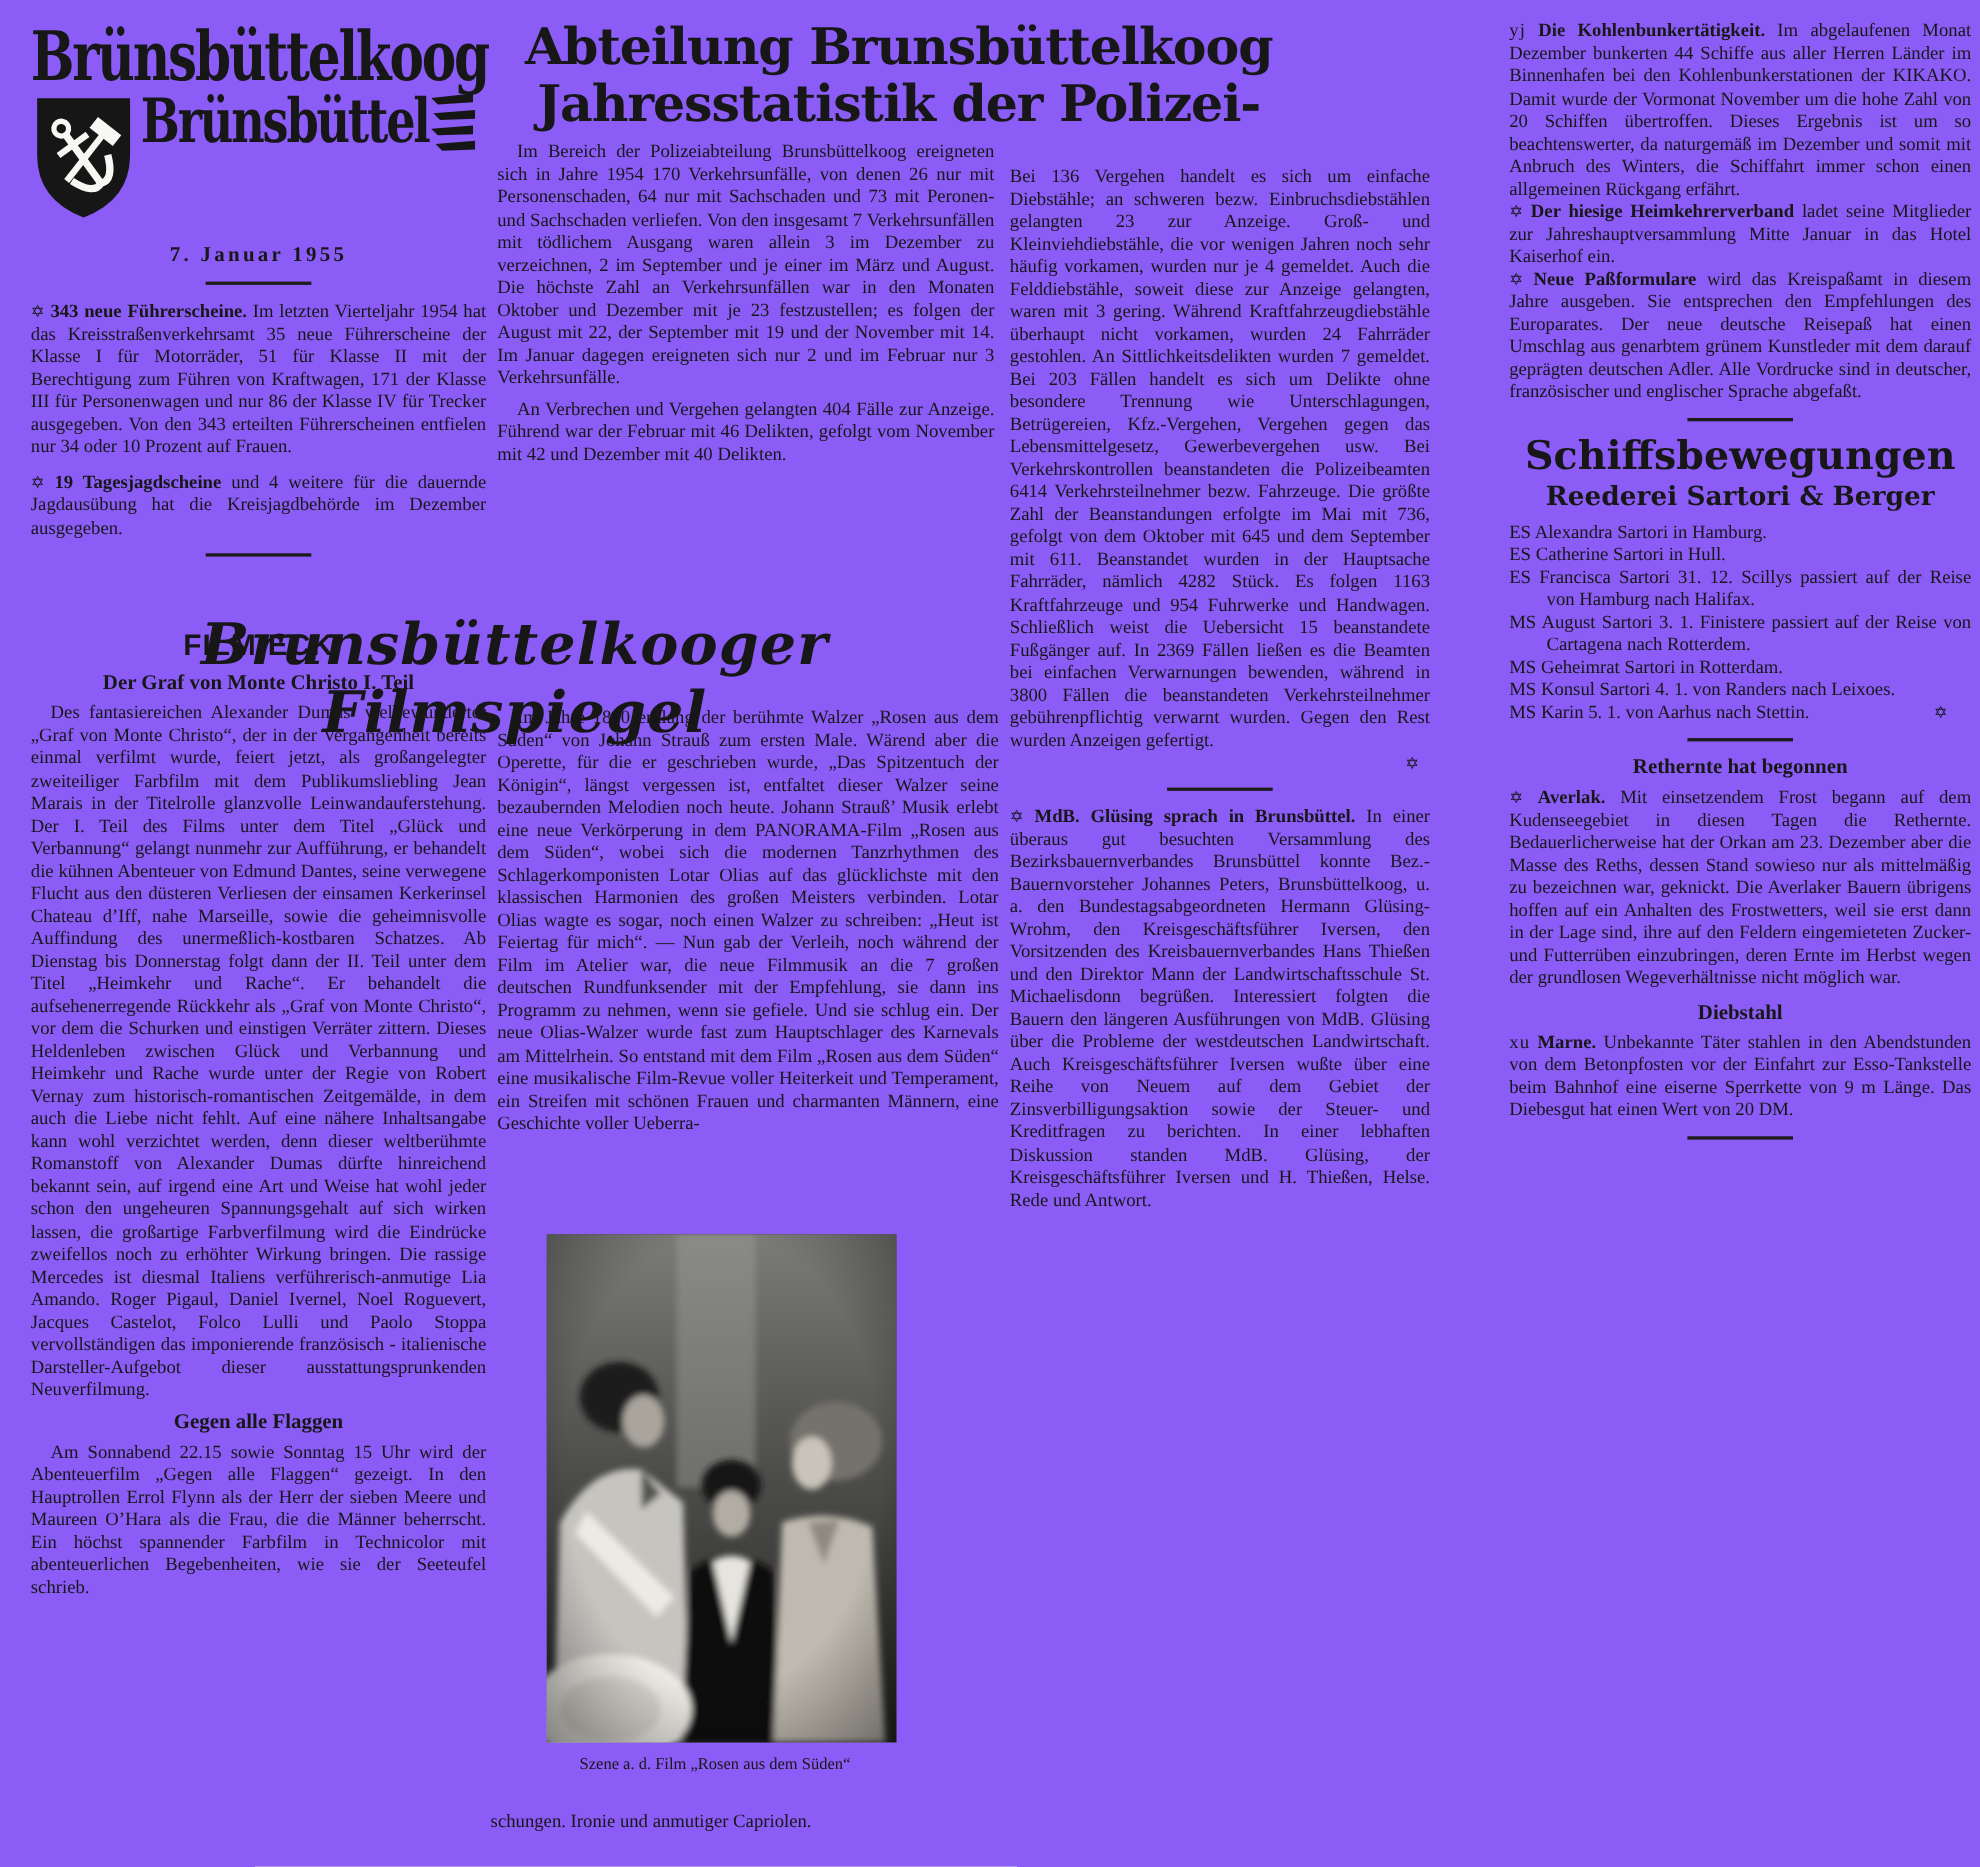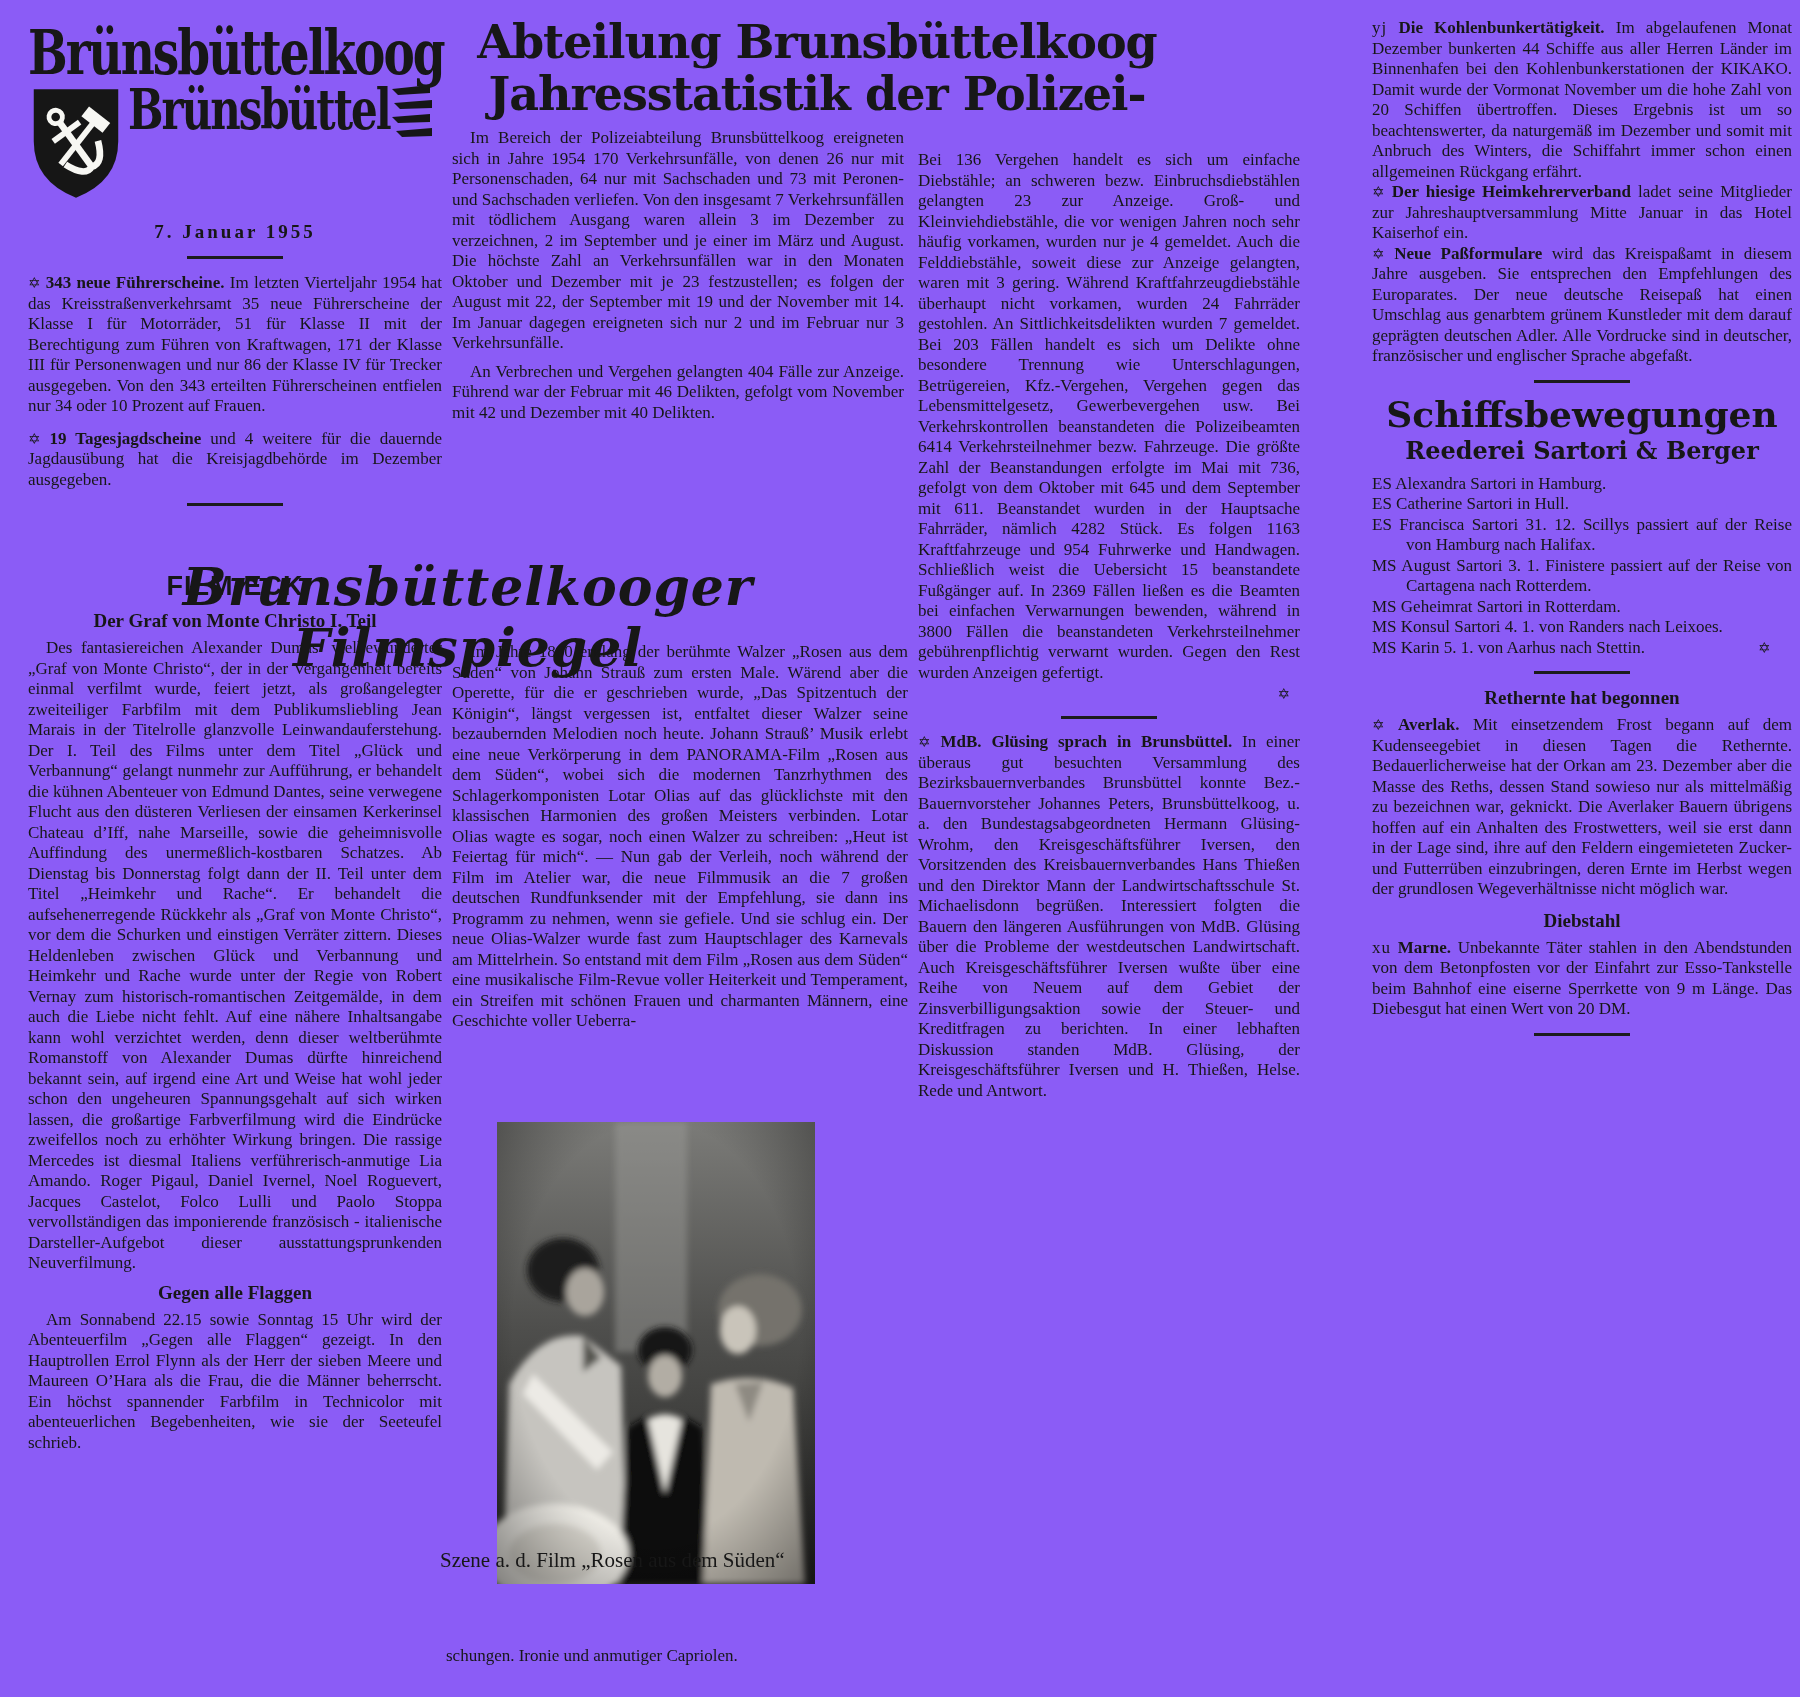--- a/index.html
+++ b/index.html
@@ -32,21 +32,21 @@
 
   
   .film-script{position:absolute;left:108px;top:556px;width:720px;text-align:center;
                font-family:"DejaVu Serif",serif;font-style:italic;font-weight:bold;font-size:52px;letter-spacing:1px;}
   .film-eck{text-align:center;font-family:"Liberation Sans",sans-serif;font-weight:bold;font-size:27px;letter-spacing:1px;}
   .sub-title{text-align:center;font-weight:bold;font-size:19px;margin:8px 0 6px 0;}
   .spacerA{height:52px;}
 
   .filmB{position:absolute;left:452px;top:642px;width:456px;height:474px;overflow:hidden;}
   .photo{position:absolute;left:497px;top:1122px;width:318px;height:462px;background:#444;}
-  .caption{position:absolute;left:440px;top:1548px;width:420px;text-align:left;font-size:21px;}
+  .caption{position:absolute;left:440px;top:1596px;width:420px;text-align:center;font-size:15px;}
   .tail{position:absolute;left:446px;top:1646px;width:430px;}
 
   
   .ship-h1{text-align:center;font-family:"DejaVu Serif",serif;font-weight:bold;font-size:36px;line-height:36px;margin-top:4px;}
   .ship-h2{text-align:center;font-family:"DejaVu Serif",serif;font-weight:bold;font-size:24px;line-height:30px;margin:4px 0 8px 0;}
   .ship{font-size:17px;line-height:20.5px;text-align:justify;padding-left:34px;text-indent:-34px;margin:0;}
   .d-head{text-align:center;font-weight:bold;font-size:19px;margin:10px 0 6px 0;}
   .mt8{margin-top:8px;} .mt10{margin-top:10px;} .mt12{margin-top:12px;}
   .endmark{text-align:right;padding-right:10px;margin-top:2px;}
 </style>

